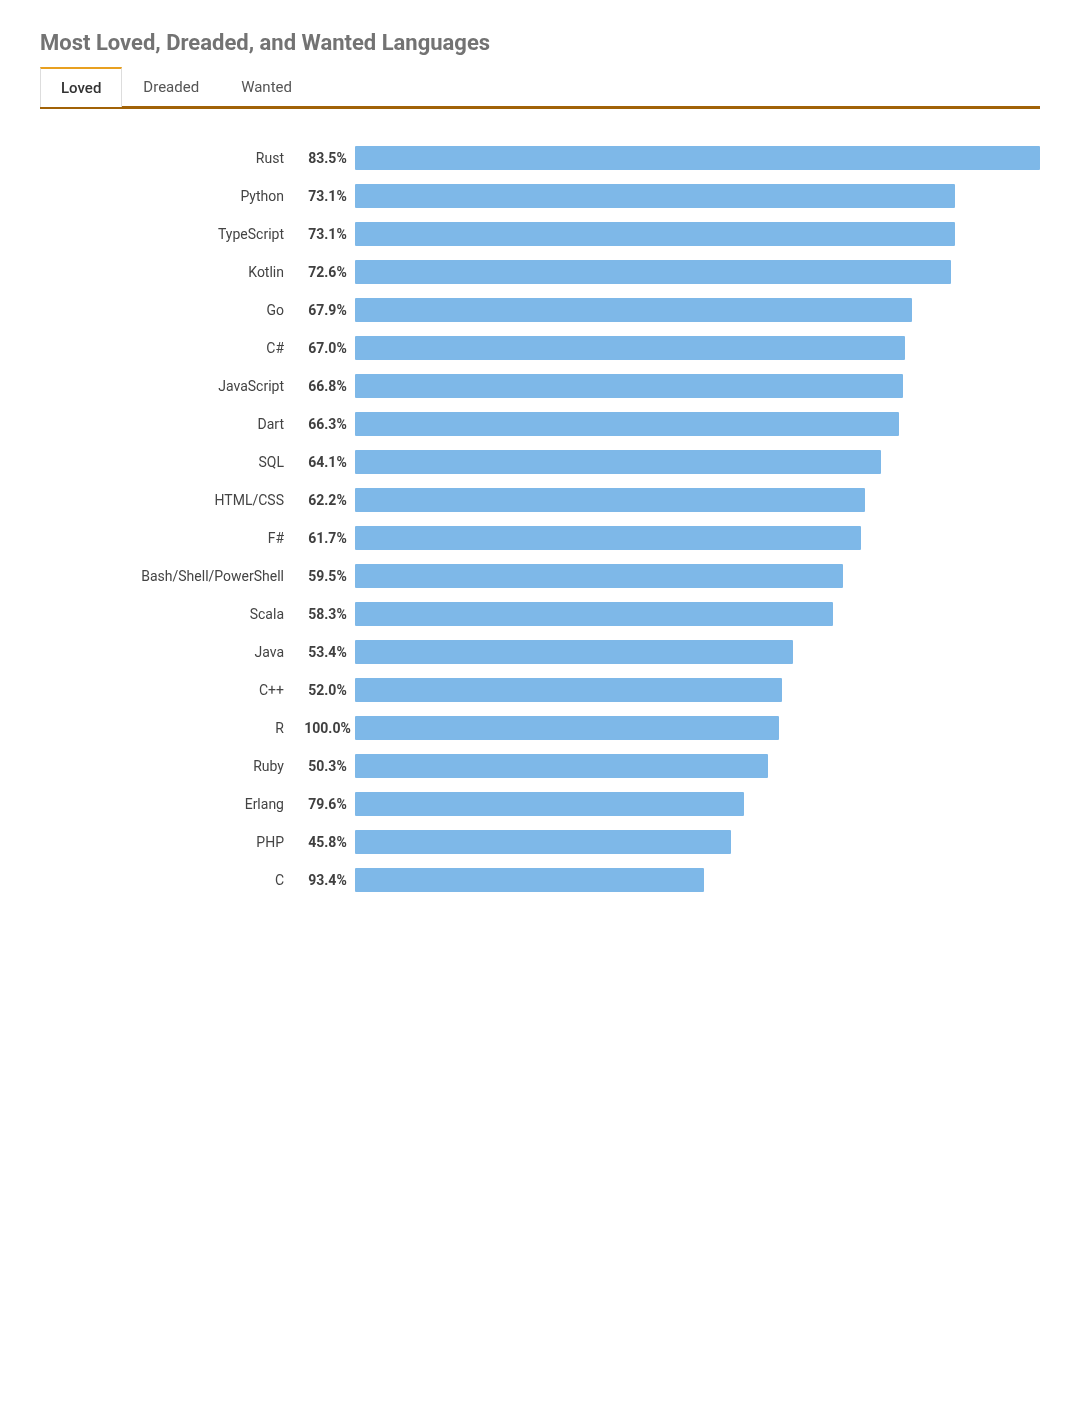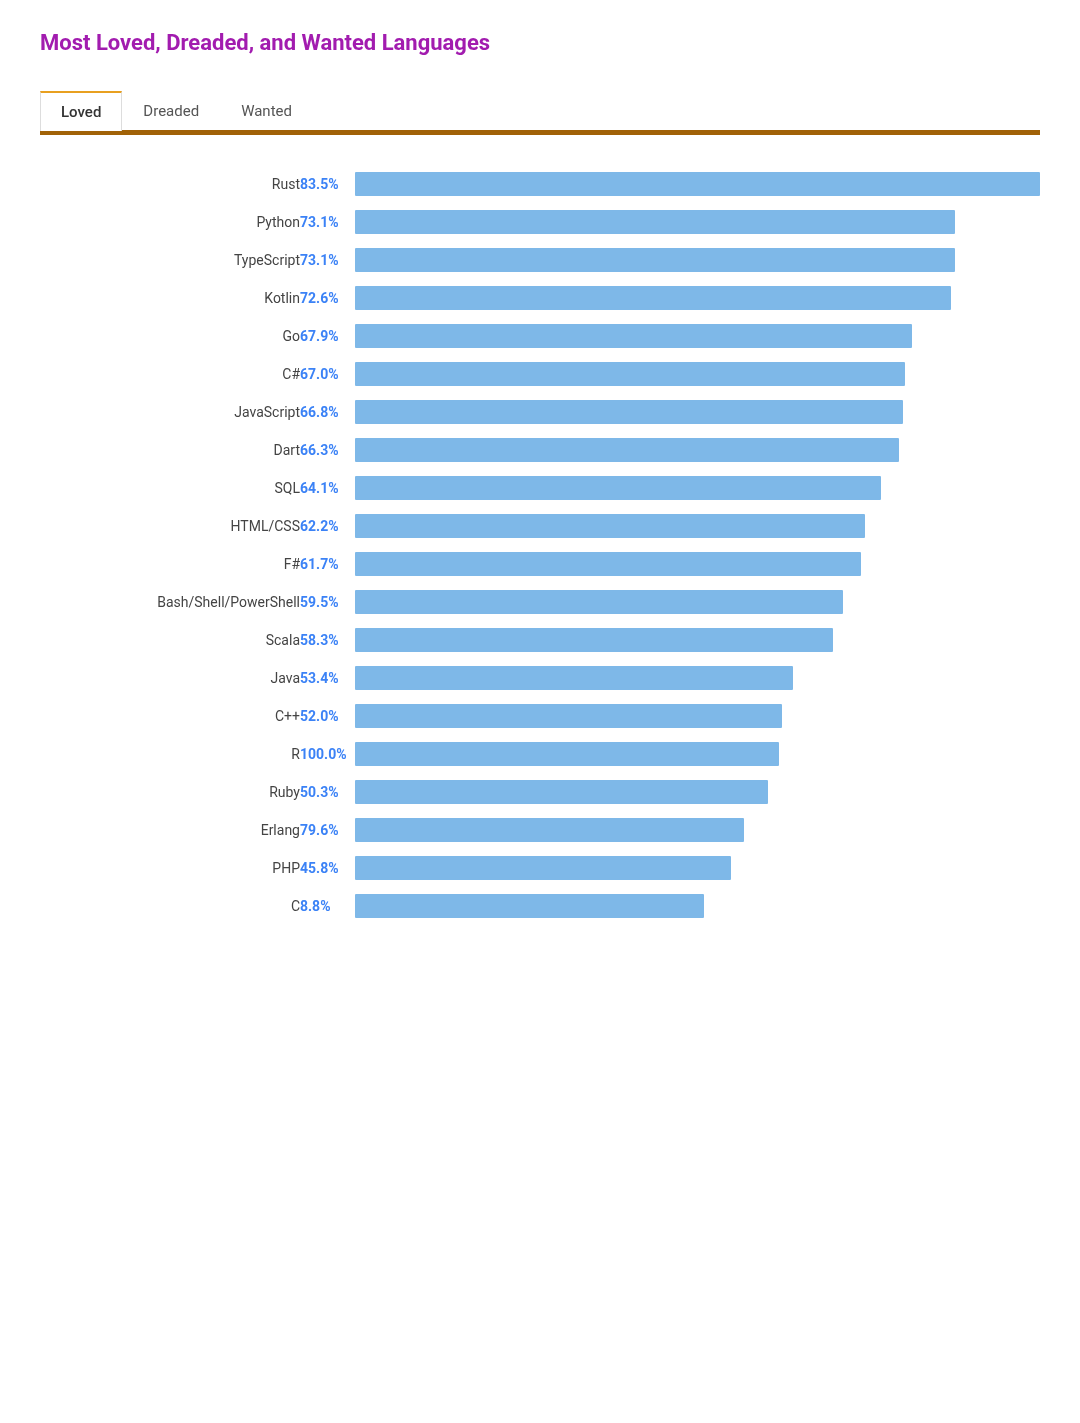--- a/index.html
+++ b/index.html
@@ -13,27 +13,27 @@
       background: #ffffff;
       color: #333;
       padding: 30px 40px;
       width: 1080px;
       min-height: 1423px;
     }
 
     .page-title {
       font-size: 22px;
       font-weight: 700;
-      color: #a21caf;
-      margin-bottom: 36px;
+      color: #737373;
+      margin-bottom: 12px;
     }
 
     .tabs {
       display: flex;
-      border-bottom: 5px solid #a16207;
+      border-bottom: 3px solid #a16207;
       margin-bottom: 30px;
     }
 
     .tab {
       padding: 10px 20px;
       cursor: pointer;
       font-size: 15px;
       color: #555;
       border: 1px solid transparent;
       border-bottom: none;
@@ -57,32 +57,33 @@
 
     .bar-row {
       display: flex;
       align-items: center;
       height: 38px;
     }
 
     .bar-label {
       text-align: right;
       width: 260px;
-      padding-right: 0;
+      padding-right: 16px;
       font-size: 14px;
       color: #444;
       flex-shrink: 0;
     }
 
     .bar-pct {
       font-weight: 700;
       font-size: 14px;
-      color: #3b82f6;
+      color: #404040;
       width: 55px;
       flex-shrink: 0;
+      text-align: center;
     }
 
     .bar-track {
       flex: 1;
       height: 24px;
       background: transparent;
       position: relative;
     }
 
     .bar-fill {
@@ -231,18 +232,18 @@
     </div>
     <div class="bar-row">
       <div class="bar-label">PHP</div>
       <div class="bar-pct">45.8%</div>
       <div class="bar-track">
         <div class="bar-fill" style="width: 54.8503%; background-color: rgb(126, 184, 232);"></div>
       </div>
     </div>
     <div class="bar-row">
       <div class="bar-label">C</div>
-      <div class="bar-pct">8.8%</div>
+      <div class="bar-pct">93.4%</div>
       <div class="bar-track">
         <div class="bar-fill" style="width: 50.8982%; background-color: rgb(126, 184, 232);"></div>
       </div>
     </div>
   </div>
 
 </body></html>

